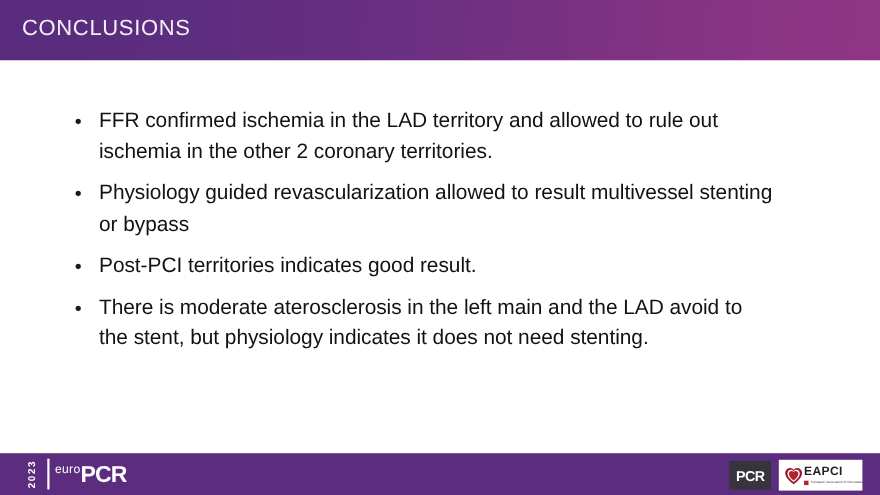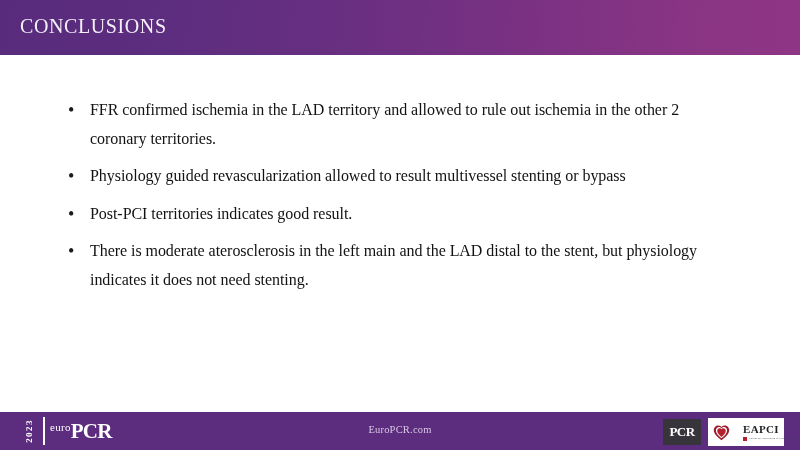--- a/index.html
+++ b/index.html
@@ -12,21 +12,20 @@
     background: #ffffff;
     font-family: "Liberation Sans", sans-serif;
     overflow: hidden;
   }
   .slide {
     position: relative;
     width: 800px;
     height: 450px;
     background: #ffffff;
     overflow: hidden;
-    font-family: Liberation Serif, serif;
   }
 
   
   .header-band {
     position: absolute;
     left: 0;
     top: 0;
     width: 800px;
     height: 55px;
     background: linear-gradient(95deg, #582b7d 0%, #5d2d7f 22%, #6a2f81 45%, #7a3182 65%, #893484 85%, #8f3586 100%);
@@ -66,21 +65,21 @@
     flex: 0 0 auto;
     width: 22px;
     font-size: 18px;
     line-height: 28px;
     color: #1a1a1a;
     text-align: left;
     padding-left: 2px;
   }
   .bullet-text {
     flex: 1 1 auto;
-    font-size: 16px;
+    font-size: 19px;
     line-height: 28.5px;
     color: #121212;
     font-weight: 400;
     letter-spacing: -0.05px;
   }
 
   
   .footer-band {
     position: absolute;
     left: 0;
@@ -185,21 +184,21 @@
     width: 19px;
     height: 19px;
     display: flex;
     align-items: center;
     justify-content: center;
   }
   .eapci-txtwrap {
     display: flex;
     flex-direction: column;
     justify-content: center;
-    margin-left: 12px;
+    margin-left: 0;
     line-height: 1;
   }
   .eapci-name {
     font-size: 11px;
     font-weight: 700;
     color: #231f20;
     letter-spacing: 0.3px;
   }
   .eapci-sub {
     display: flex;
@@ -243,38 +242,37 @@
         <span class="bullet-text">Physiology guided revascularization allowed to result multivessel stenting or bypass</span>
       </div>
 
       <div class="bullet-row">
         <span class="bullet-dot">•</span>
         <span class="bullet-text">Post-PCI territories indicates good result.</span>
       </div>
 
       <div class="bullet-row">
         <span class="bullet-dot">•</span>
-        <span class="bullet-text">There is moderate aterosclerosis in the left main and the LAD distal to the stent, but physiology indicates it does not need stenting.</span>
+        <span class="bullet-text">There is moderate aterosclerosis in the left main and the LAD avoid to the stent, but physiology indicates it does not need stenting.</span>
       </div>
 
     </div>
   </div>
 
   <div class="footer-band"></div>
 
   <div class="europcr-logo">
     <span class="logo-year">2023</span>
     <span class="logo-divider"></span>
     <span class="logo-words">
       <span class="logo-euro">euro</span>
       <span class="logo-pcr">PCR</span>
     </span>
   </div>
 
-  <div class="footer-center">EuroPCR.com</div>
 
   <div class="pcr-box">
     <span class="pcr-box-text">PCR</span>
   </div>
 
   <div class="eapci-card">
     <span class="eapci-heart">
       <svg width="19" height="19" viewBox="0 0 32 32" aria-hidden="true">
         <path d="M16 29 C16 29 3 20.5 3 12.2 C3 7.4 6.6 4 10.8 4 C13.3 4 15.2 5.3 16 6.9 C16.8 5.3 18.7 4 21.2 4 C25.4 4 29 7.4 29 12.2 C29 20.5 16 29 16 29 Z" fill="#9d1b2e"></path>
         <path d="M16 25.6 C16 25.6 6.6 19.2 6.6 12.6 C6.6 9.2 9.1 6.9 11.9 6.9 C13.8 6.9 15.3 7.9 16 9.2 C16.7 7.9 18.2 6.9 20.1 6.9 C22.9 6.9 25.4 9.2 25.4 12.6 C25.4 19.2 16 25.6 16 25.6 Z" fill="#ffffff"></path>

